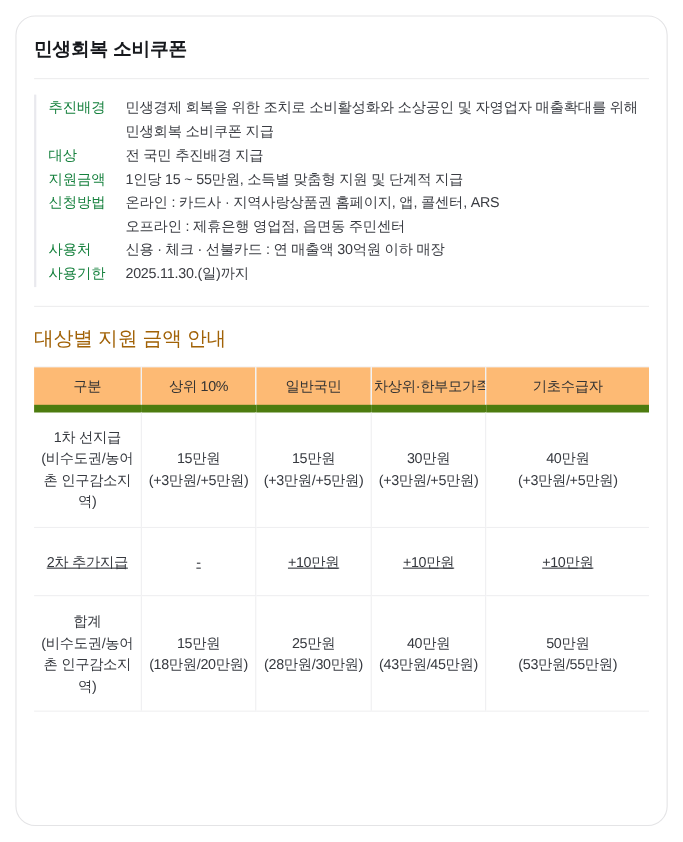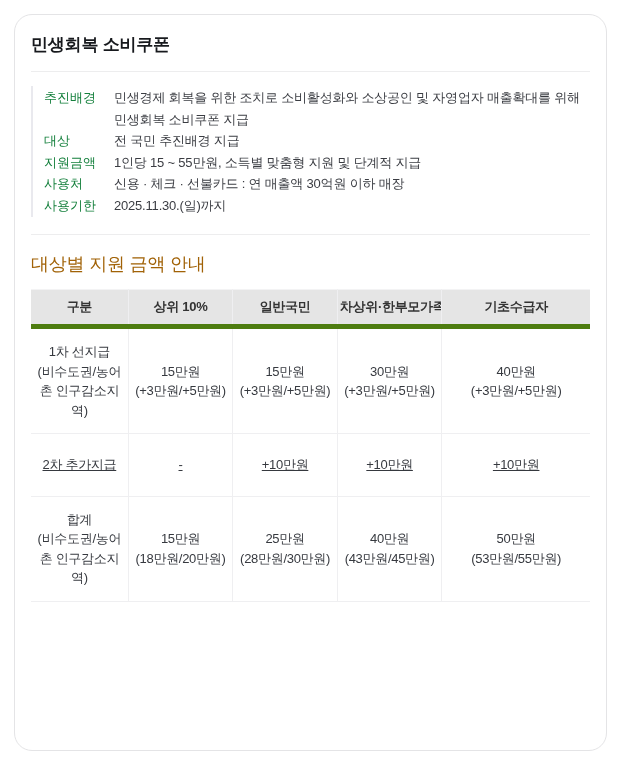--- a/index.html
+++ b/index.html
@@ -33,22 +33,22 @@
   .section-heading{
     margin:17px 0 13px;font-size:18px;font-weight:400;color:#a16207;letter-spacing:-0.2px;
   }
   
   table.support-table{
     width:100%;border-collapse:collapse;table-layout:fixed;
     font-size:13px;color:#36393f;text-align:center;letter-spacing:-0.3px;
     border-top:1px solid #f3f3f4;
   }
   .support-table th{
-    background:#e5e5e5;font-weight:700;color:#333;
-    padding:8px 2px;border-bottom:5px solid #4d7c0f;
+    background:#fdba74;font-weight:400;color:#333;
+    padding:8px 2px;border-bottom:7px solid #4d7c0f;
     white-space:nowrap;overflow:hidden;
   }
   .support-table td{
     padding:13px 6px;border-bottom:1px solid #efeff1;
     word-break:break-all;line-height:1.5;vertical-align:middle;
   }
   .support-table th + th, .support-table td + td{border-left:1px solid #efeff1;}
   .support-table tbody tr:nth-child(2) td{padding-top:21px;padding-bottom:21px;text-decoration:underline;}
 </style>
 </head>
@@ -68,20 +68,27 @@
       <div class="info-row">
         <div class="info-label">대상</div>
         <div class="info-value">
           <div class="info-line">전 국민 추진배경 지급</div>
         </div>
       </div>
       <div class="info-row">
         <div class="info-label">지원금액</div>
         <div class="info-value">
           <div class="info-line">1인당 15 ~ 55만원, 소득별 맞춤형 지원 및 단계적 지급</div>
+        </div>
+      </div>
+      <div class="info-row">
+        <div class="info-label">신청방법</div>
+        <div class="info-value">
+          <div class="info-line">온라인 : 카드사 · 지역사랑상품권 홈페이지, 앱, 콜센터, ARS</div>
+          <div class="info-line">오프라인 : 제휴은행 영업점, 읍면동 주민센터</div>
         </div>
       </div>
       <div class="info-row">
         <div class="info-label">사용처</div>
         <div class="info-value">
           <div class="info-line">신용 · 체크 · 선불카드 : 연 매출액 30억원 이하 매장</div>
         </div>
       </div>
       <div class="info-row">
         <div class="info-label">사용기한</div>

